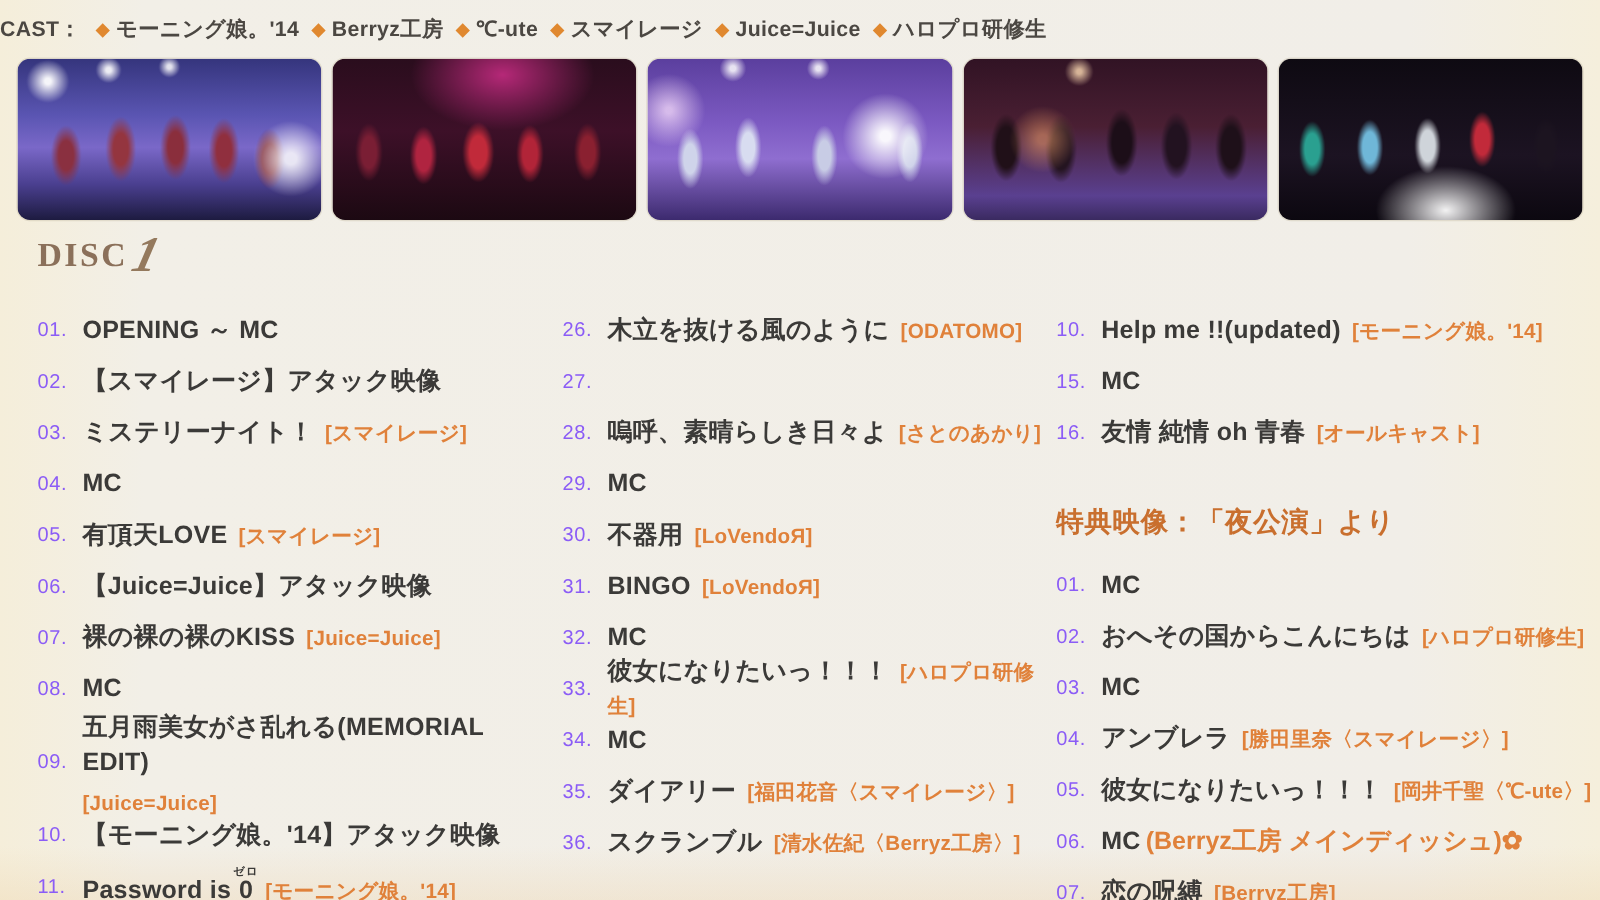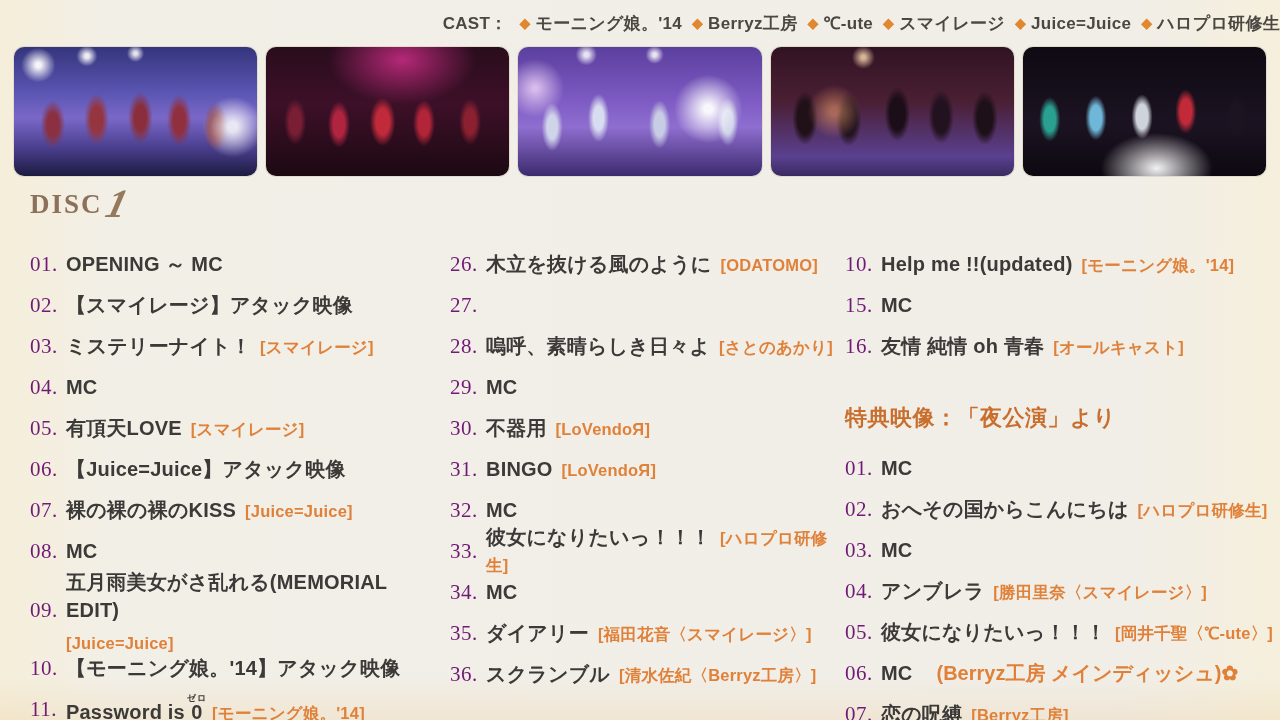--- a/index.html
+++ b/index.html
@@ -9,21 +9,21 @@
     background:
       linear-gradient(0deg, rgba(236,206,160,.28), rgba(236,206,160,0) 6%),
       linear-gradient(90deg, #f5eeda 0%, #f2efe7 9%, #f1eee8 88%, #f5efdc 100%);
     position:relative;
     color:#3b3a38;
   }
 
   
   .cast-line {
     position:absolute; top:11px; left:0; width:100%;
-    text-align:right; font-size:17px; font-weight:700; color:#4b4742;
+    text-align:left; font-size:17px; font-weight:700; color:#4b4742;
     letter-spacing:.3px; white-space:nowrap;
   }
   .cast-label { margin-right:2px; }
   .cast-diamond { color:#e0882f; font-size:14px; margin:0 5px 0 10px; vertical-align:1px; }
   .cast-group { color:#4b4742; }
 
   
   .photo-row {
     position:absolute; top:47px; left:14px; right:14px; height:129px;
     display:flex; gap:9px;
@@ -94,32 +94,32 @@
   
   .track-col { position:absolute; top:244px; }
   .col-1 { left:30px;  width:414px; }
   .col-2 { left:450px; width:396px; }
   .col-3 { left:845px; width:432px; }
 
   .track-row { display:flex; align-items:center; height:41px; }
   .track-row.tall { height:76px; }
   .track-num {
     flex:none; width:36px;
-    font-family:Liberation Serif, serif;
-    font-size:21px; color:#701a75; letter-spacing:.5px;
+    font-family:Liberation Sans, sans-serif;
+    font-size:16px; color:#8b5cf6; letter-spacing:.5px;
   }
   .track-body { line-height:26px; }
   .track-title { font-size:20px; font-weight:700; color:#3b3a38; letter-spacing:.2px; }
   .track-title ruby rt { font-size:9px; font-weight:700; color:#3b3a38; letter-spacing:1px; }
   .track-note {
     font-size:16.5px; font-weight:700; color:#e0813a; margin-left:9px;
     letter-spacing:.2px;
   }
   .track-note.block { display:block; margin-left:0; margin-top:9px; line-height:18px; }
-  .track-accent { font-size:20px; font-weight:700; color:#e0813a; margin-left:24px; }
+  .track-accent { font-size:20px; font-weight:700; color:#e0813a; margin-left:4px; }
 
   .bonus-header {
     margin-top:30px; height:41px; display:flex; align-items:center;
     font-size:22px; font-weight:700; color:#c96f2e; letter-spacing:.5px;text-align:right;
   }
   .bonus-list { margin-top:10px; }
 </style>
 </head>
 <body>
 

